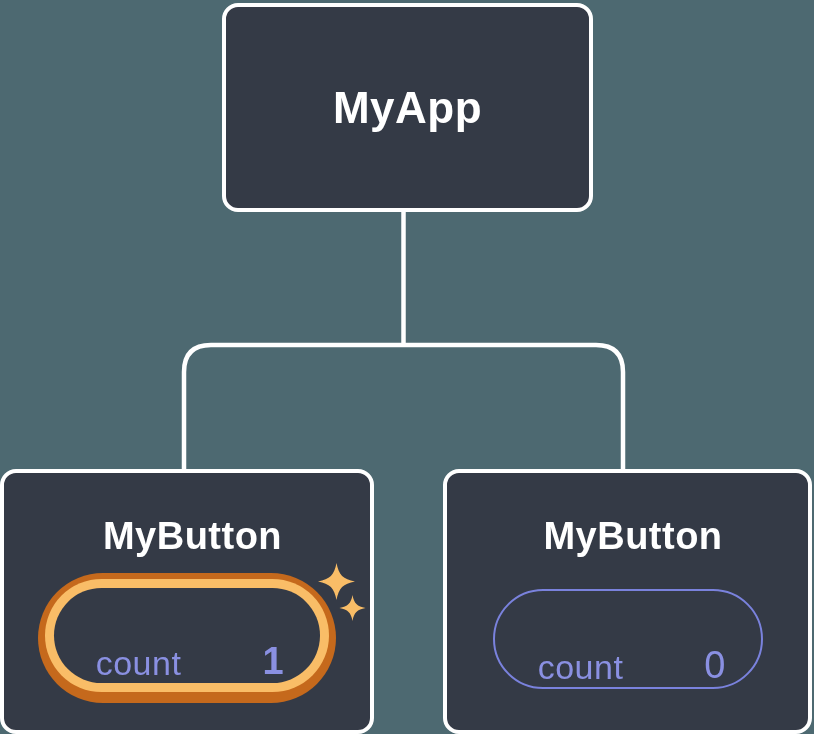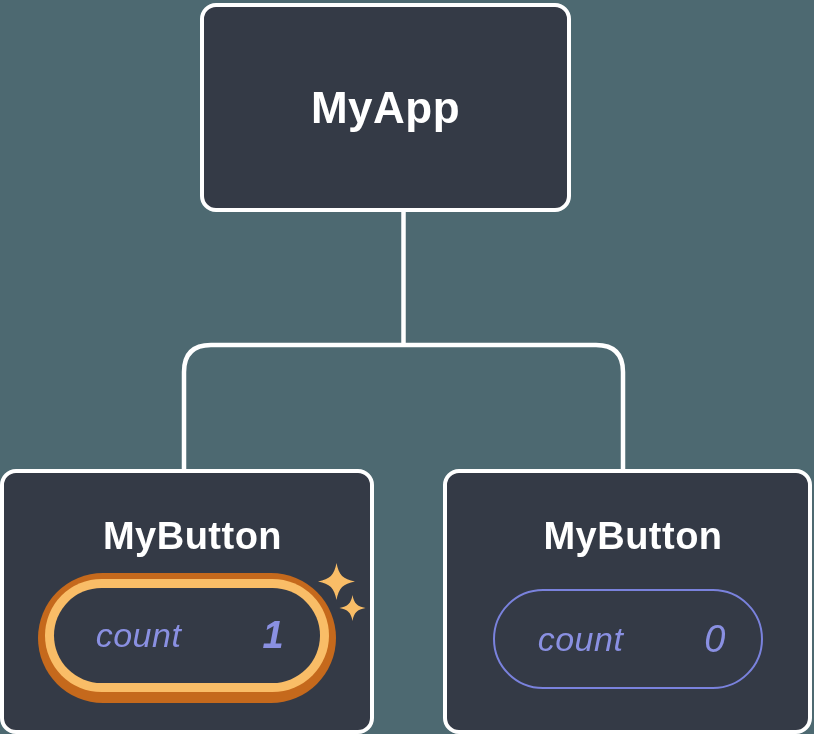--- a/index.html
+++ b/index.html
@@ -25,21 +25,21 @@
     stroke-width: 4.5;
   }
   .node {
     position: absolute;
     box-sizing: border-box;
     background: var(--box-bg, #343a46);
     border: 4px solid var(--box-border, #ffffff);
     border-radius: 16px;
   }
   .node-root {
-    left: 200px; top: 3px;
+    left: 222px; top: 3px;
     width: 371px; height: 209px;
     display: flex; align-items: center; justify-content: center;
   }
   .root-title {
     color: var(--title-text, #ffffff);
     font-size: 44px;
     font-weight: 700;
     letter-spacing: 0.5px;
   }
   .node-btn-left  { left: 0px;   top: 469px; width: 374px; height: 265px; }
@@ -63,24 +63,23 @@
     border-radius: 999px;
     padding: 6px 7px 11px 7px;
   }
   .pill-gold {
     background: var(--highlight-gold, #f9bd67);
     border-radius: 999px;
     padding: 9px;
   }
   .pill {
     display: flex;
-    align-items: center;
+    align-items: flex-end;
     border-radius: 999px;
     overflow: hidden;
-    font-style: italic;
   }
   .pill-a {
     width: 266px; height: 95px;
     background: var(--box-bg, #343a46);
   }
   
   .pill-b-pos {
     position: absolute;
     top: 116px; left: 50%;
     transform: translateX(-50%);

